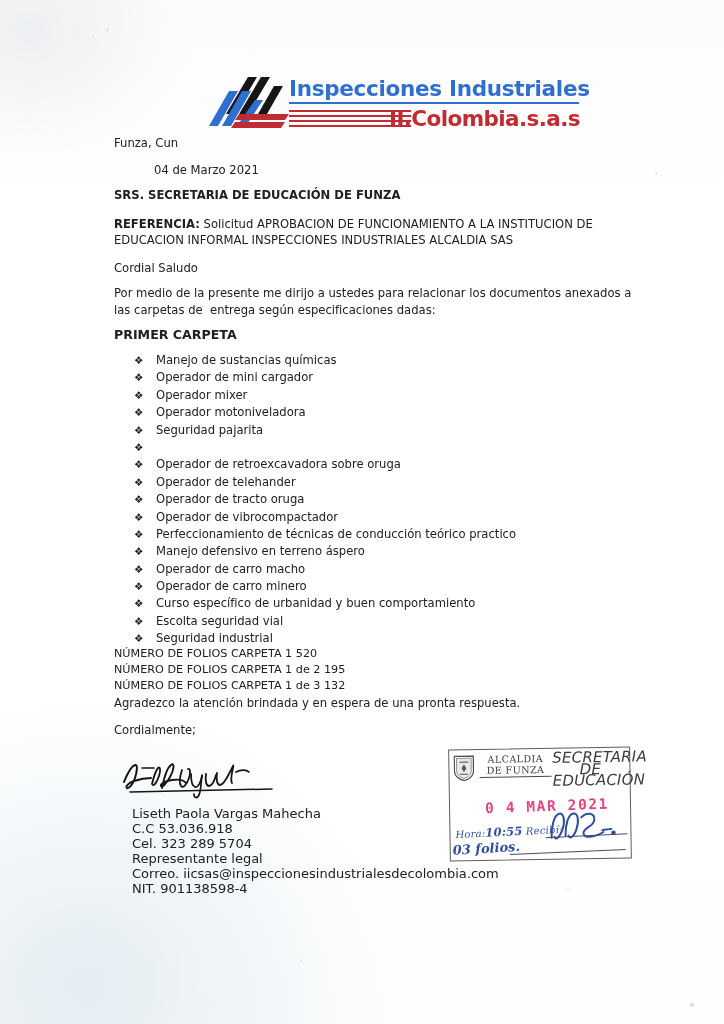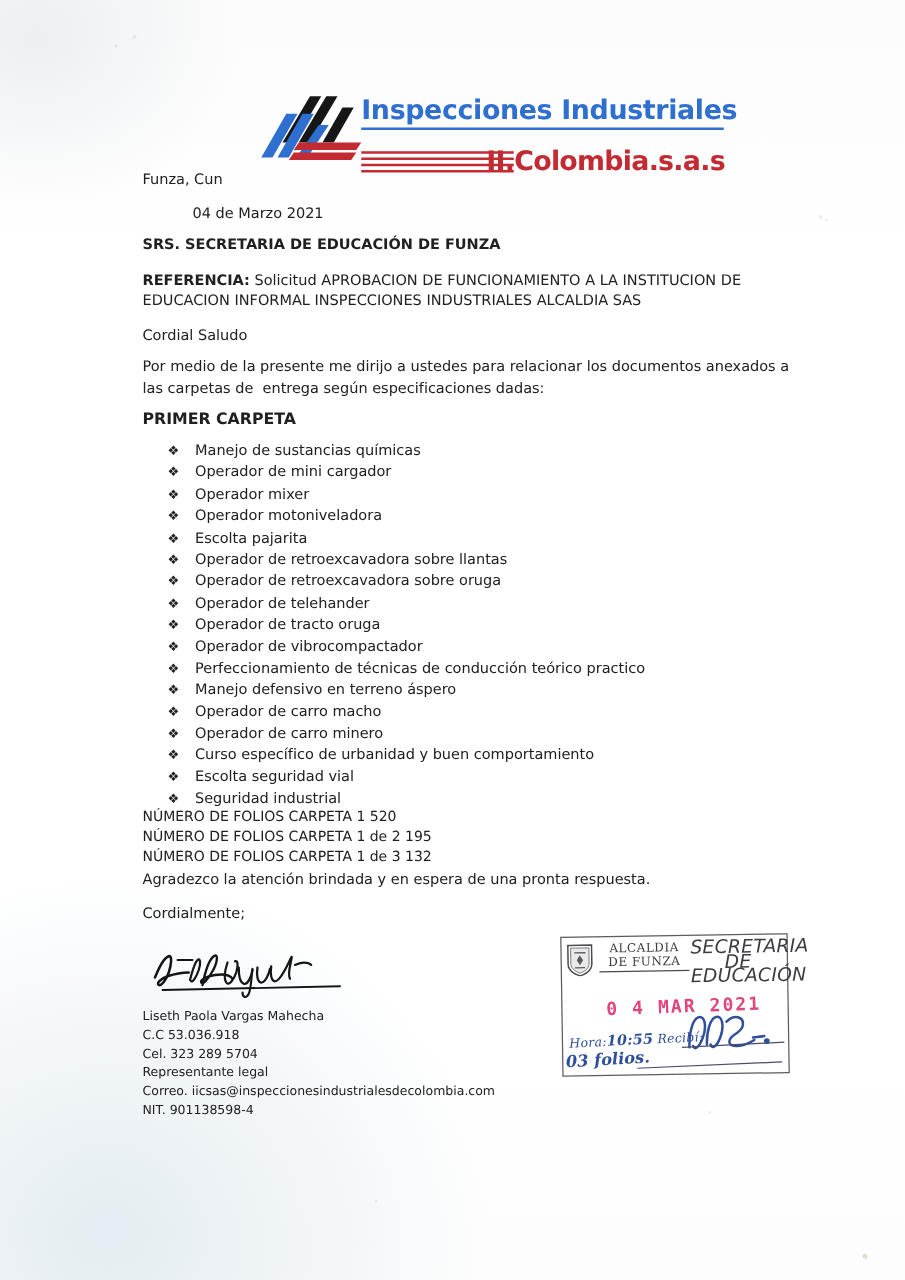--- a/index.html
+++ b/index.html
@@ -72,21 +72,21 @@
   }
   .word-rule {
     height: 2px;
     background: #2f6fd0;
     margin-top: 2px;
     width: 290px;
   }
   .word-bot-wrap {
     position: relative;
     height: 26px;
-    margin-top: 14px;
+    margin-top: 3px;
   }
   .word-bars {
     position: absolute;
     left: 0; top: 3px;
     width: 122px;
     height: 19px;
   }
   .word-bars i {
     display: block;
     height: 2px;
@@ -160,24 +160,24 @@
   
   .sig-img {
     position: absolute;
     left: 118px;
     top: 758px;
     width: 160px;
     height: 44px;
   }
   .sig-text {
     position: absolute;
-    left: 114px;
+    left: 132px;
     top: 806px;
     font-family: "DejaVu Sans", sans-serif;
-    font-size: 10px;
+    font-size: 13px;
     line-height: 15.1px;
     color: #202020;
   }
 
   
   .stamp {
     position: absolute;
     left: 449px;
     top: 748px;
     width: 182px;
@@ -342,25 +342,24 @@
     <div class="li">
         <span class="bul">❖</span>
         <span class="txt">Operador mixer</span>
       </div>
     <div class="li">
         <span class="bul">❖</span>
         <span class="txt">Operador motoniveladora</span>
       </div>
     <div class="li">
         <span class="bul">❖</span>
-        <span class="txt">Escolta pajarita</span>
-      </div>
-    <div class="li">
-        <span class="bul">❖</span>
-        <span class="txt">Operador de retroexcavadora sobre llantas</span>
+        <span class="txt">Seguridad pajarita</span>
+      </div>
+    <div class="li">
+        <span class="bul">❖</span>
       </div>
     <div class="li">
         <span class="bul">❖</span>
         <span class="txt">Operador de retroexcavadora sobre oruga</span>
       </div>
     <div class="li">
         <span class="bul">❖</span>
         <span class="txt">Operador de telehander</span>
       </div>
     <div class="li">

